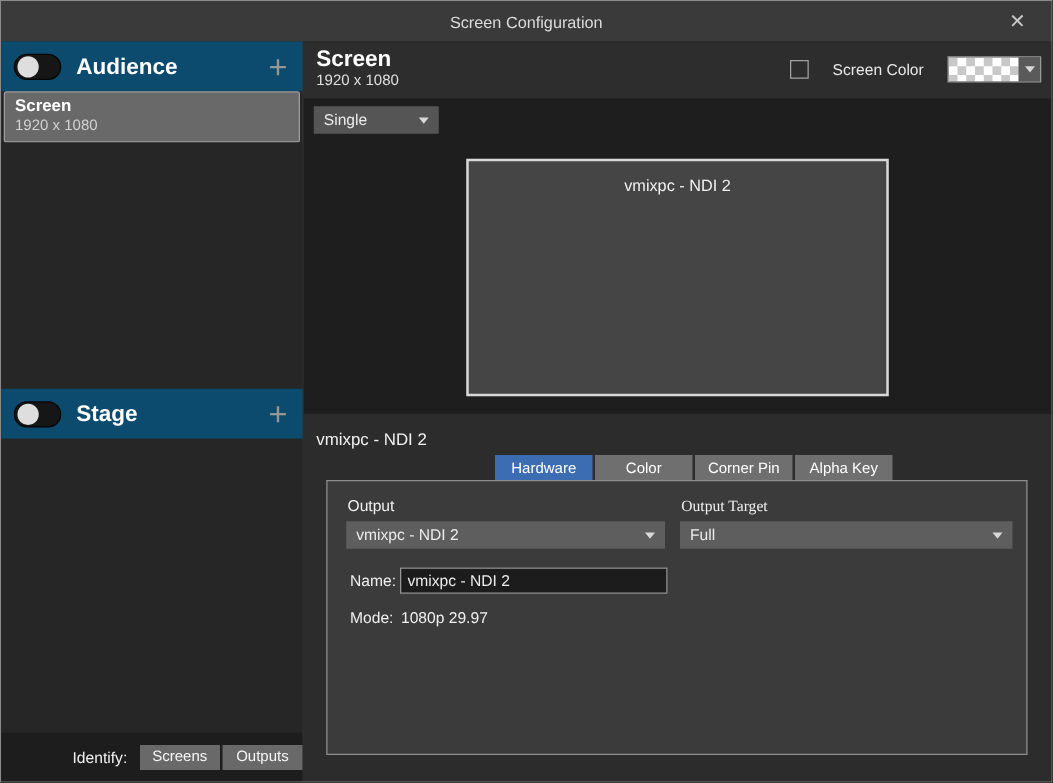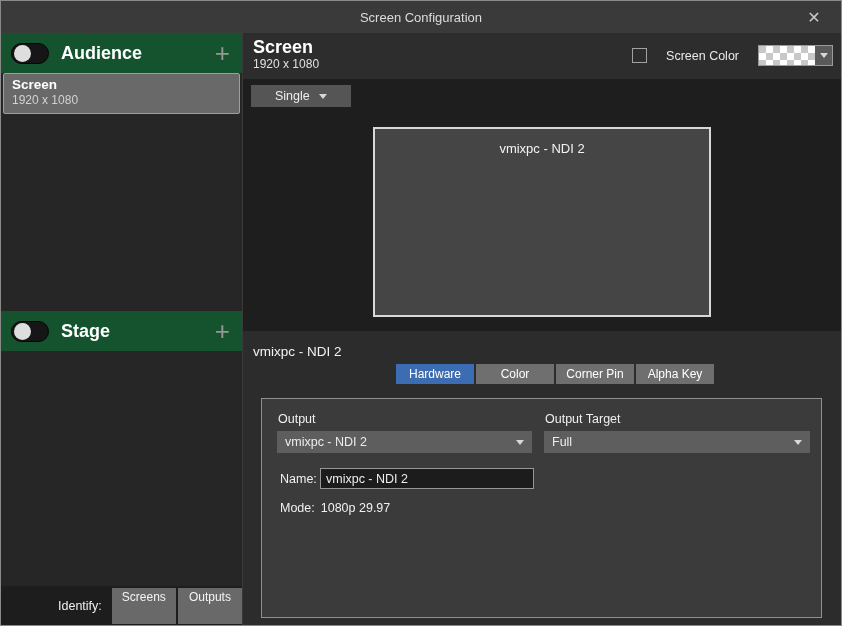--- a/index.html
+++ b/index.html
@@ -35,21 +35,21 @@
   .body { flex:1; display:flex; min-height:0; }
   
   .sidebar {
     width:242px; flex:0 0 242px;
     background:#262626;
     display:flex; flex-direction:column;
     border-right:1px solid #3a3a3a;
   }
   .group-header {
     height:40px; flex:0 0 40px;
-    background:#14532d;
+    background:#0c4a6e;
     display:flex; align-items:center;
     padding:0 10px;
   }
   .toggle {
     width:38px; height:21px; border-radius:11px;
     background:#161616; border:1px solid #050505;
     position:relative; flex:0 0 38px; cursor:pointer;
   }
   .toggle .knob {
     position:absolute; left:2px; top:1px;
@@ -74,21 +74,21 @@
   .side-space-1 { flex:0 0 197px; background:#262626; }
   .side-space-2 { flex:1; background:#262626; }
   .identify-row {
     flex:0 0 39px; height:39px;
     background:#1d1d1d;
     display:flex; align-items:center;
     padding:0 0 0 25px; gap:2px;
   }
   .identify-label { font-size:12.5px; color:#f0f0f0; margin-right:8px;margin-left:32px; }
   .identify-btn {
-    width:71px; height:36px;
+    width:71px; height:20px;
     background:#696969; color:#f5f5f5;
     font-size:12px; text-align:center; line-height:19px;
     cursor:pointer;
   }
   
   .main { flex:1; display:flex; flex-direction:column; min-width:0; background:#1e1e1e; }
   .main-header {
     flex:0 0 46px; background:#2d2d2d;
     display:flex; align-items:flex-start; justify-content:space-between;
     padding:4px 8px 0 10px;
@@ -124,21 +124,21 @@
   }
   
   .canvas {
     flex:0 0 252px; background:#1e1e1e; position:relative;
   }
   .layout-select {
     position:absolute; left:8px; top:6px;
     width:100px; height:22px;
     background:#555555;
     display:flex; align-items:center;
-    padding:0 24px; font-size:12.5px; color:#ececec;
+    padding:0 8px; font-size:12.5px; color:#ececec;
     cursor:pointer;
   }
   .layout-select .tri { margin-left:auto; }
   .preview-box {
     position:absolute; left:130px; top:48px;
     width:338px; height:190px;
     background:#454545; border:2px solid #d8d8d8;
     text-align:center; padding-top:12px;
     font-size:13px; color:#f2f2f2;
   }
@@ -154,37 +154,37 @@
     position:absolute; left:141px; top:33px;
     display:flex; gap:2px;padding-left:12px;
   }
   .tab {
     width:78px; height:20px; line-height:20px;
     text-align:center; font-size:12px; color:#ffffff;
     background:#6f6f6f; cursor:pointer;
   }
   .tab.active { background:#3c6db2; }
   .panel {
-    position:absolute; left:18px; top:67px;
+    position:absolute; left:18px; top:53px;
     width:561px; height:220px;
     background:#3b3b3b; border:1px solid #8f8f8f;
   }
   .field-label { position:absolute; font-size:12.5px; color:#f0f0f0; }
   .dropdown {
     position:absolute; height:22px;
     background:#5e5e5e;
     display:flex; align-items:center;
     padding:0 8px; font-size:12.5px; color:#ececec;
     cursor:pointer;
   }
   .dropdown .tri { margin-left:auto; }
   .dd-output { left:15px; top:32px; width:255px; }
   .dd-target { left:282px; top:32px; width:266px; }
   .lbl-output { left:16px; top:13px; }
-  .lbl-target { left:283px; top:13px; }
+  .lbl-target { left:283px; top:13px;font-family:Liberation Serif, serif; }
   .lbl-name { left:18px; top:73px; }
   .name-input {
     position:absolute; left:58px; top:69px;
     width:214px; height:21px;
     background:#1c1c1c; border:1px solid #979797;
     color:#ececec; font-size:12.5px;
     font-family:"Liberation Sans", sans-serif;
     padding:0 5px; outline:none;
   }
   .mode-row {

